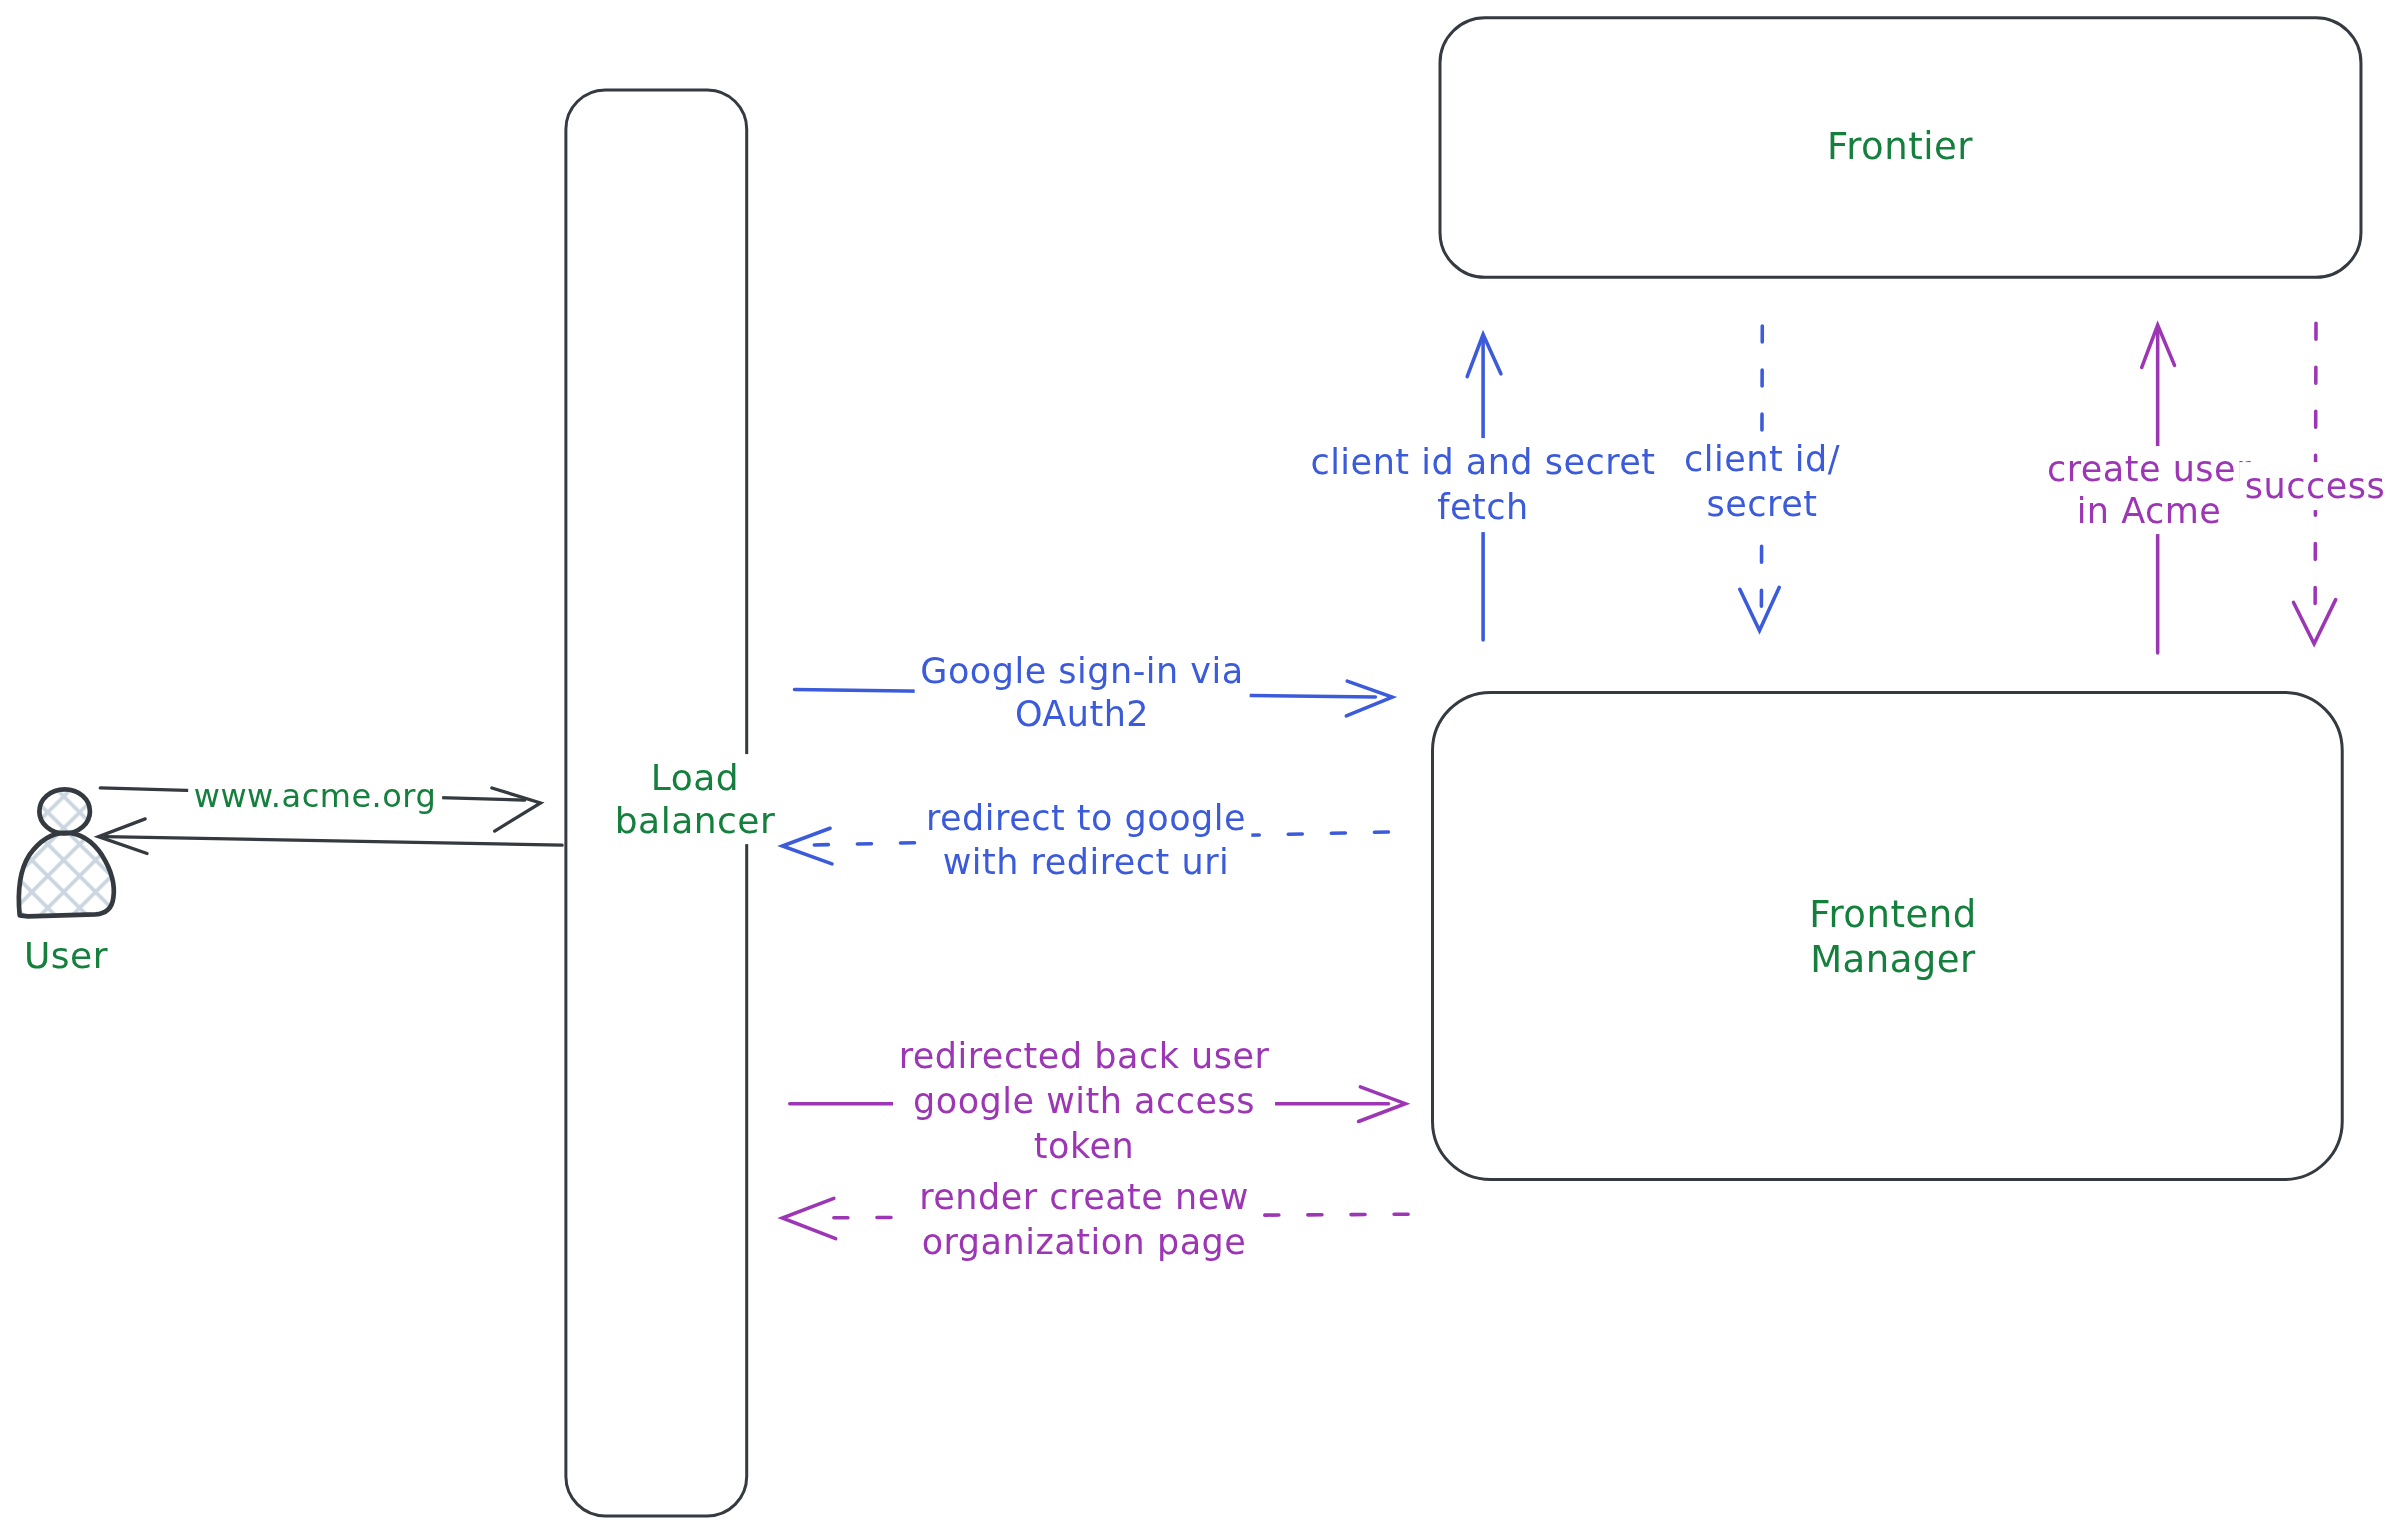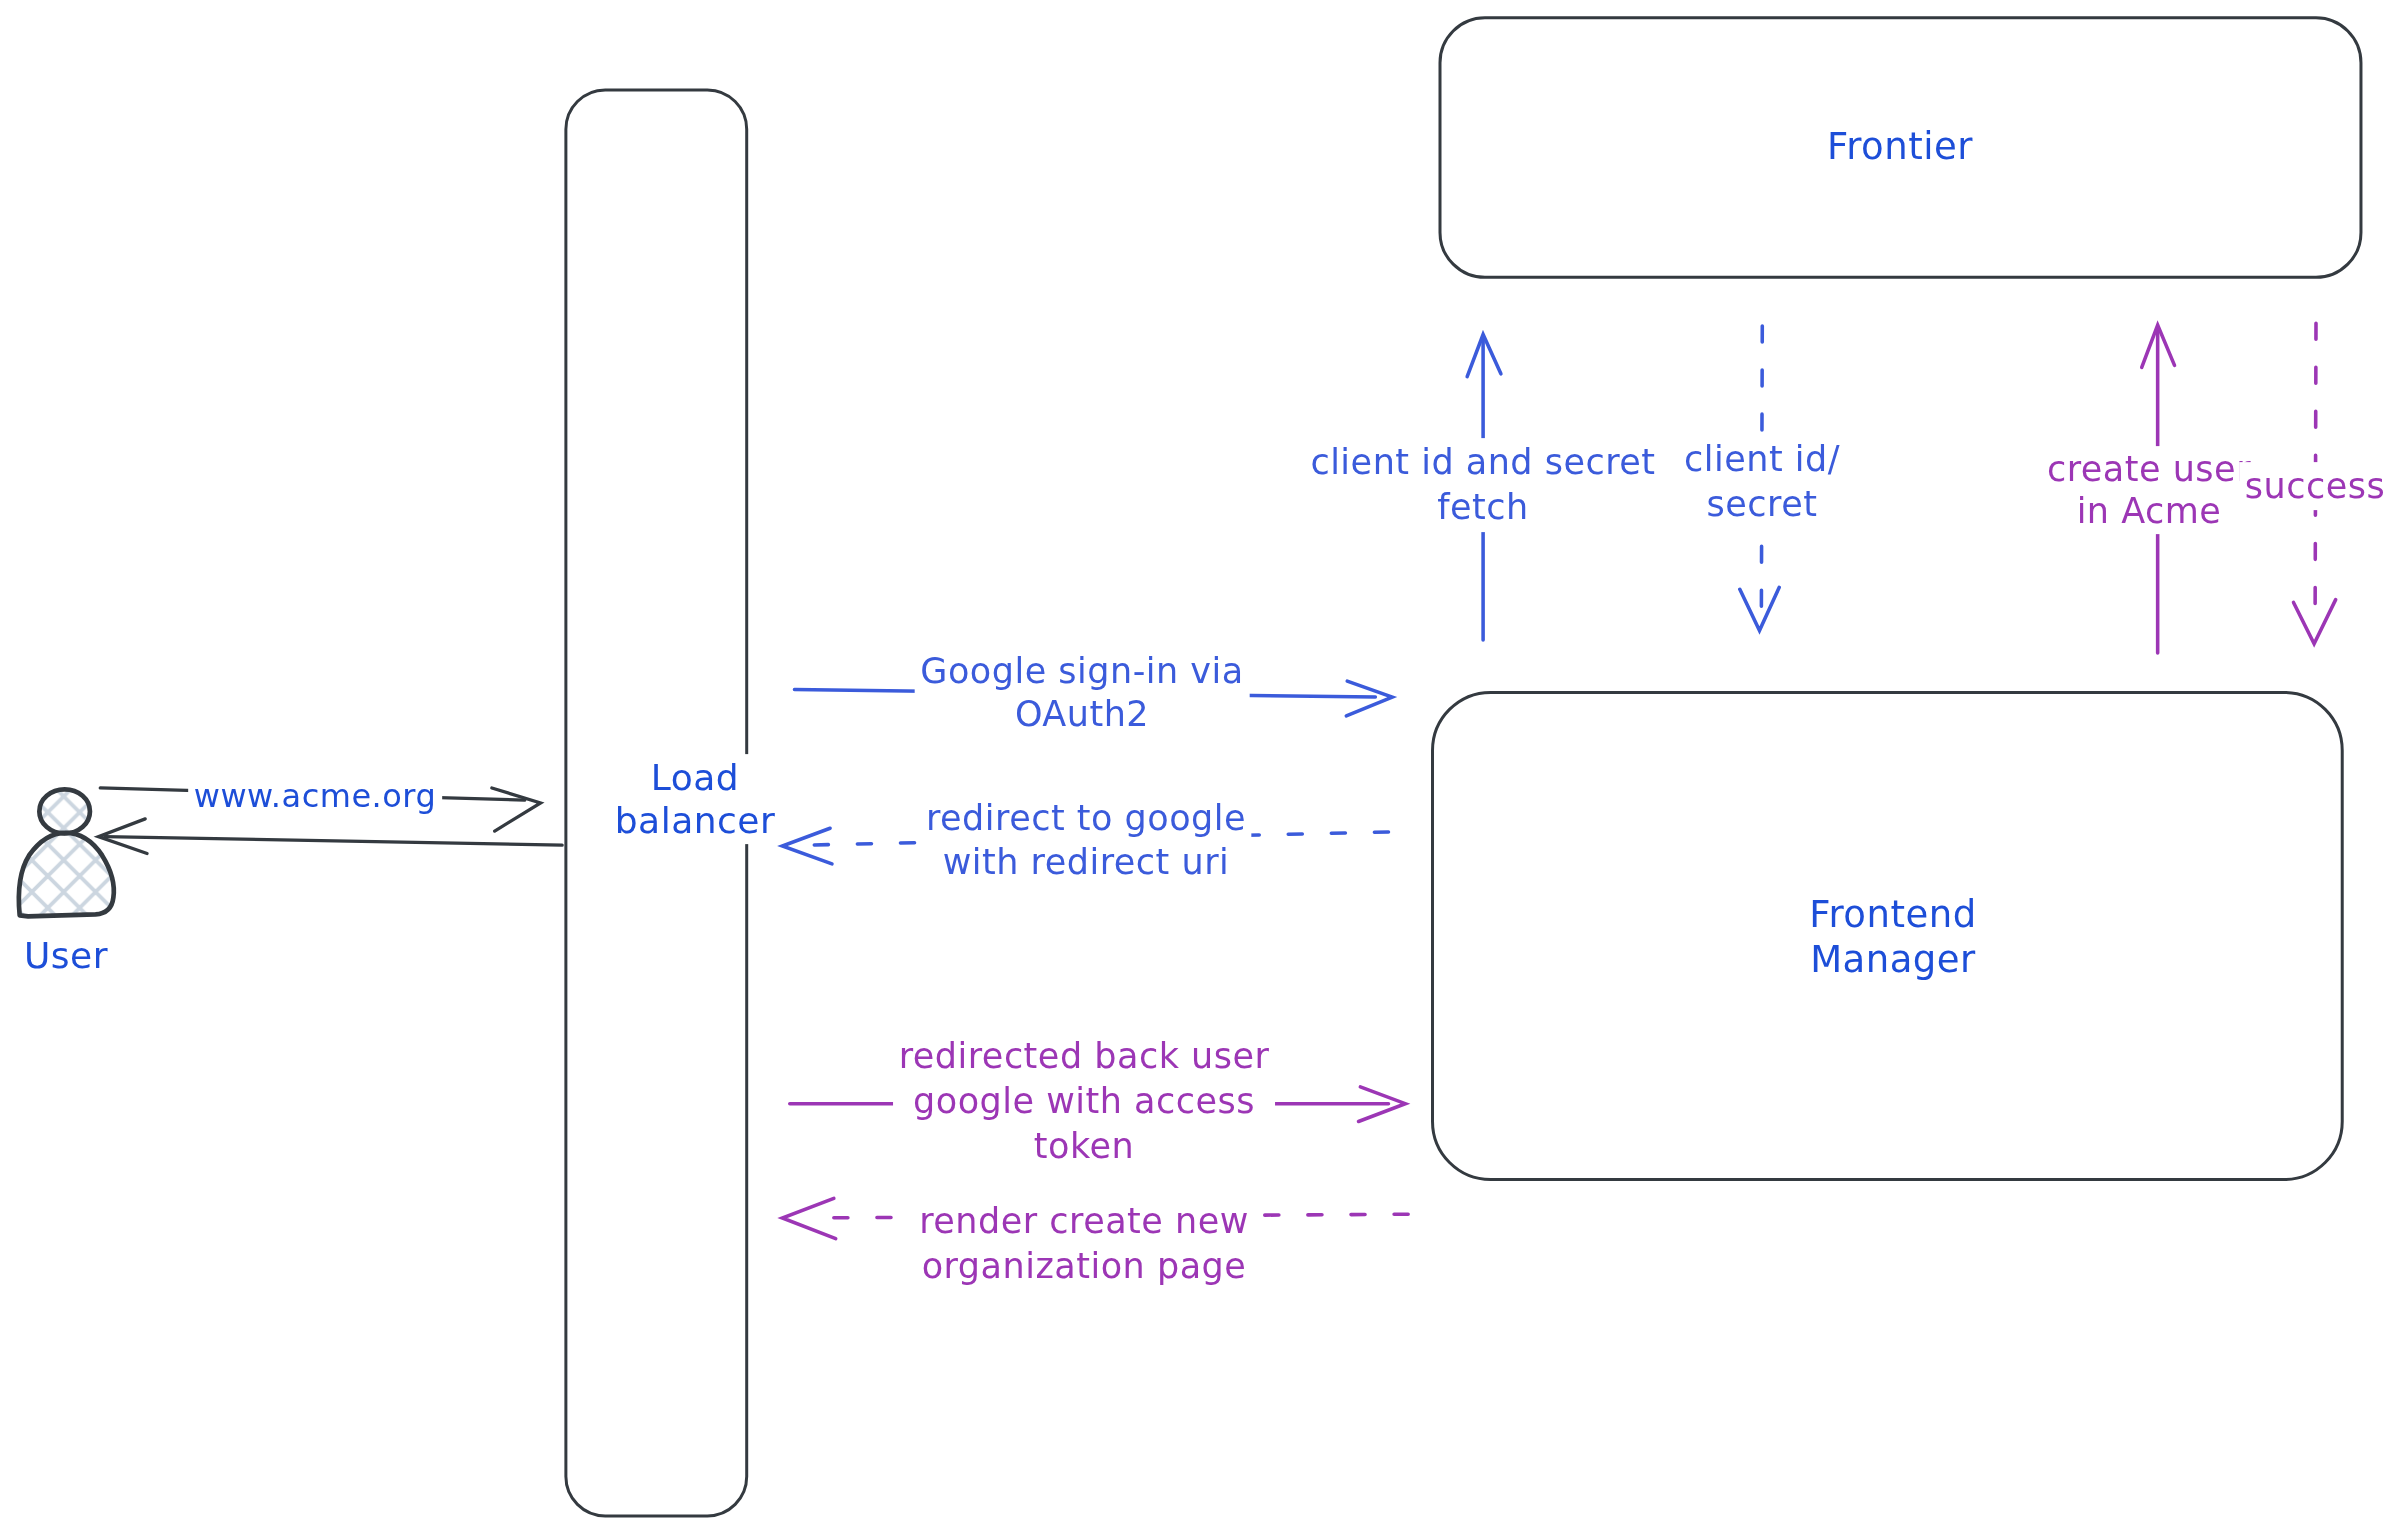--- a/index.html
+++ b/index.html
@@ -15,21 +15,21 @@
     position:absolute;
     transform:translate(-50%,-50%);
     text-align:center;
     white-space:nowrap;
     background:#ffffff;
     padding:1.9px 5.6px;
     line-height:44px;
     font-size:35px;
     letter-spacing:0.5px;
   }
-  .dark{color:#1d4ed8;}
+  .dark{color:#15803d;}
   .blue{color:#3b5bdb;}
   .purple{color:#9c36b5;}
   .title{font-size:37px;}
 </style>
 </head>
 <body>
 
 <div id="stage">
 
   <svg id="shapes" viewBox="0 0 2567 1633">
@@ -151,19 +151,19 @@
   </div>
 
   <div class="lbl purple" style="left:2315px;top:486px;">success</div>
 
   <div class="lbl purple" style="left:1084px;top:1101px;line-height:45px;">
     <div>redirected back user</div>
     <div>google with access</div>
     <div>token</div>
   </div>
 
-  <div class="lbl purple" style="left:1084px;top:1220px;line-height:45px;margin-top:24px;">
+  <div class="lbl purple" style="left:1084px;top:1220px;line-height:45px;">
     <div>render create new</div>
     <div>organization page</div>
   </div>
 
 </div>
 
 
 </body></html>

